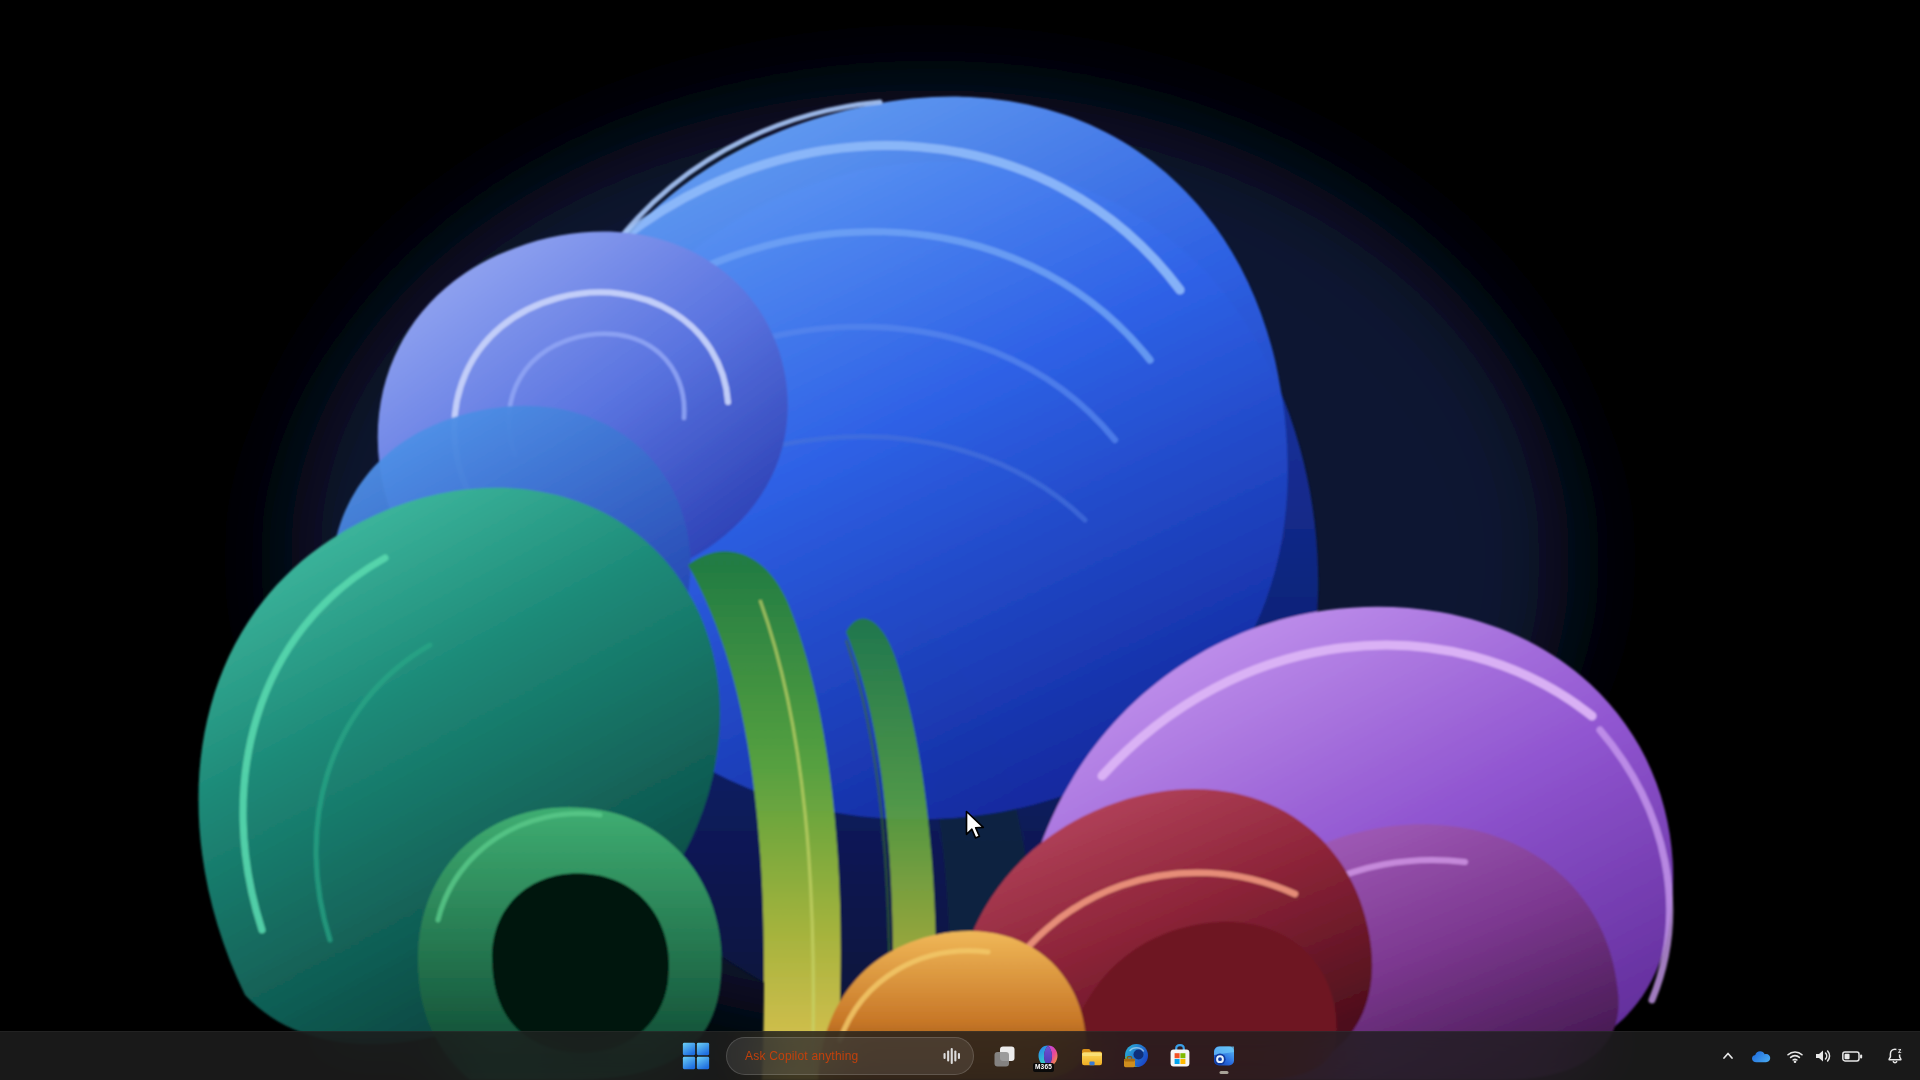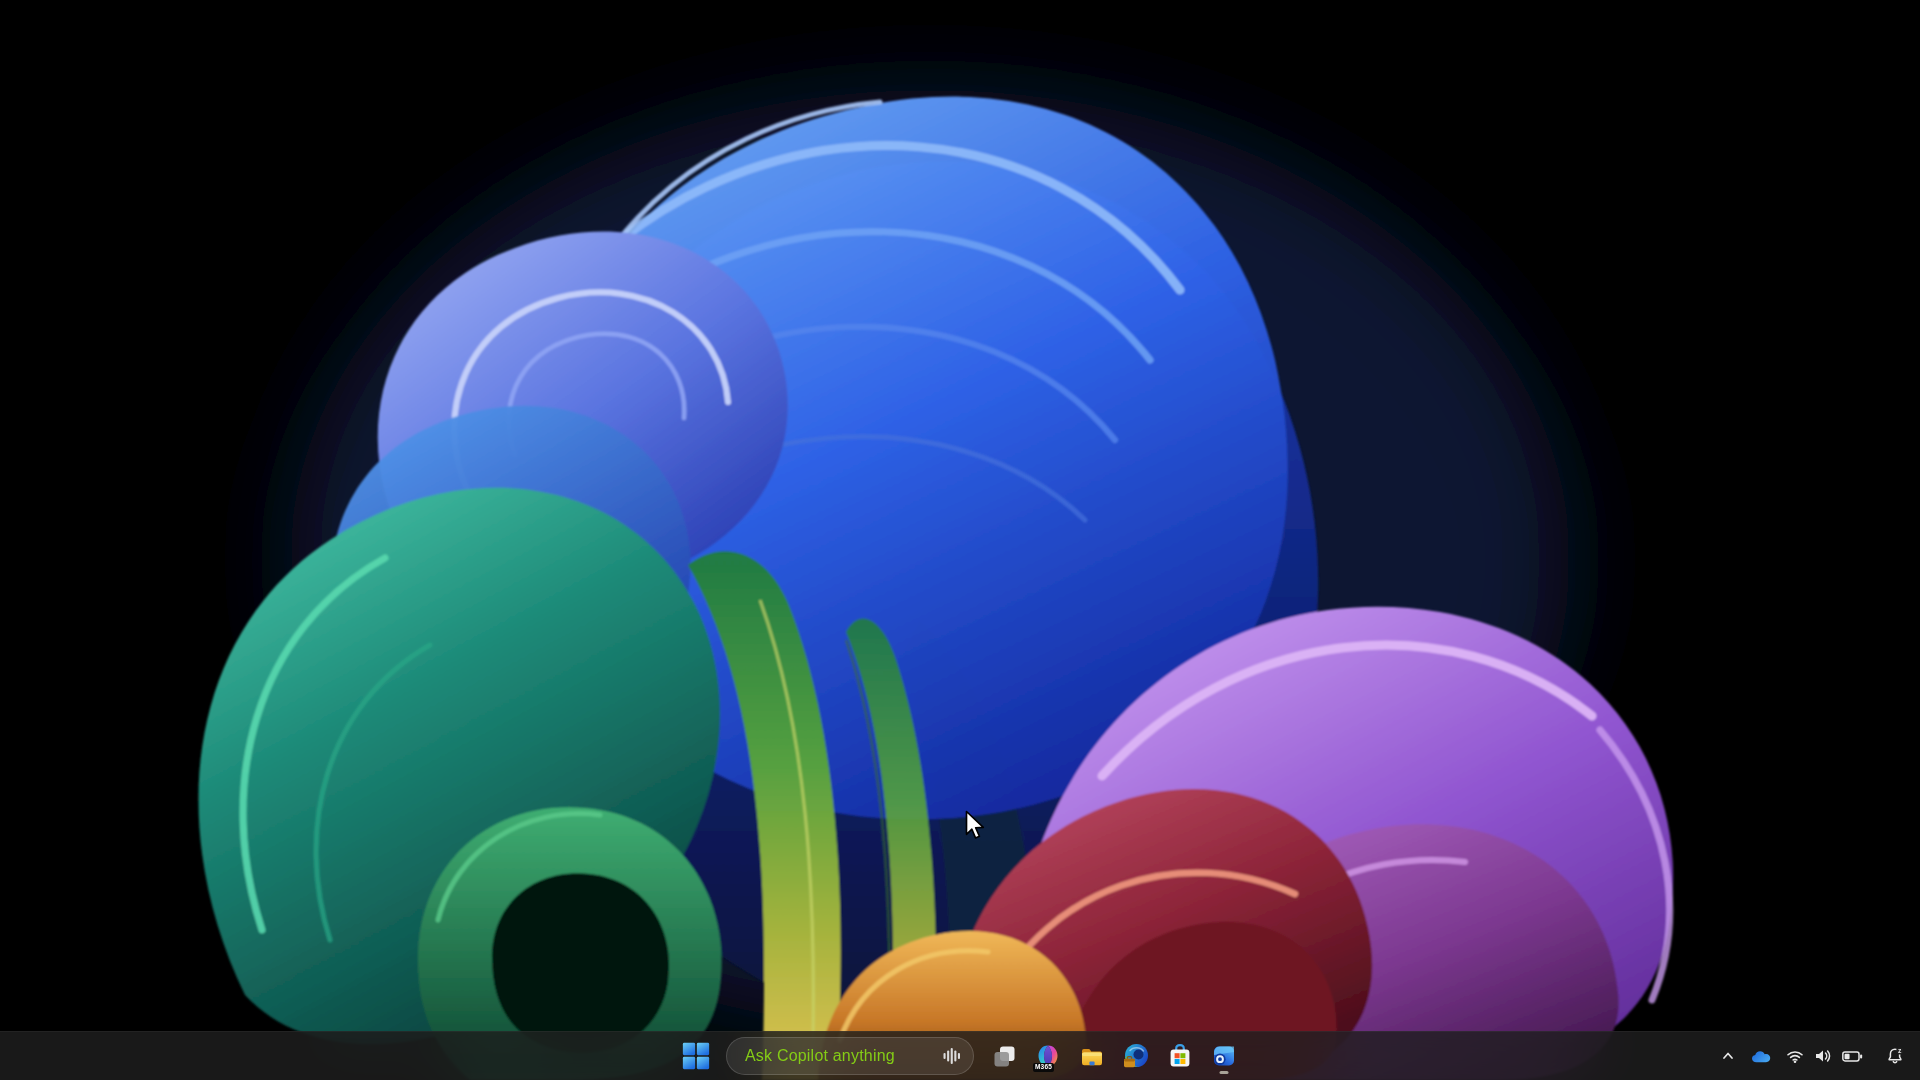--- a/index.html
+++ b/index.html
@@ -10,21 +10,21 @@
     background:rgba(30,30,30,.82);
     backdrop-filter:blur(28px) saturate(1.4);-webkit-backdrop-filter:blur(28px) saturate(1.4);
     border-top:1px solid rgba(255,255,255,.045);z-index:10;}
   .tb-center{position:absolute;left:50%;top:0;transform:translateX(-50%);height:100%;
     display:flex;align-items:center;gap:4px;}
   .tb-btn{width:40px;height:40px;border:none;background:transparent;border-radius:6px;
     display:flex;align-items:center;justify-content:center;position:relative;padding:0;cursor:pointer;}
   .search-pill{height:38px;width:248px;margin:0 6px;border-radius:20px;box-sizing:border-box;
     background:rgba(255,255,255,.09);border:1px solid rgba(255,255,255,.15);
     display:flex;align-items:center;justify-content:space-between;padding:0 13px 0 18px;cursor:pointer;}
-  .search-text{font-size:16px;color:#84cc16;letter-spacing:.2px;white-space:nowrap;}
+  .search-text{font-size:12px;color:#c2410c;letter-spacing:.2px;white-space:nowrap;}
   .badge{position:absolute;left:5px;bottom:4px;background:#0a0a0a;color:#fff;
     font-size:6.5px;font-weight:700;line-height:1;padding:1.5px 2px;border-radius:2px;letter-spacing:.2px;}
   .run-dot{position:absolute;bottom:2px;left:50%;transform:translateX(-50%);
     width:9px;height:3px;border-radius:2px;background:#a8a298;}
   .tb-tray{position:absolute;right:8px;top:0;height:100%;display:flex;align-items:center;}
   .tray-btn{height:40px;border:none;background:transparent;border-radius:6px;
     display:flex;align-items:center;justify-content:center;gap:10px;padding:0 7px;cursor:pointer;}
   .dnd-gap{margin-left:8px;}
   
   .cursor{position:absolute;z-index:50;pointer-events:none;}

